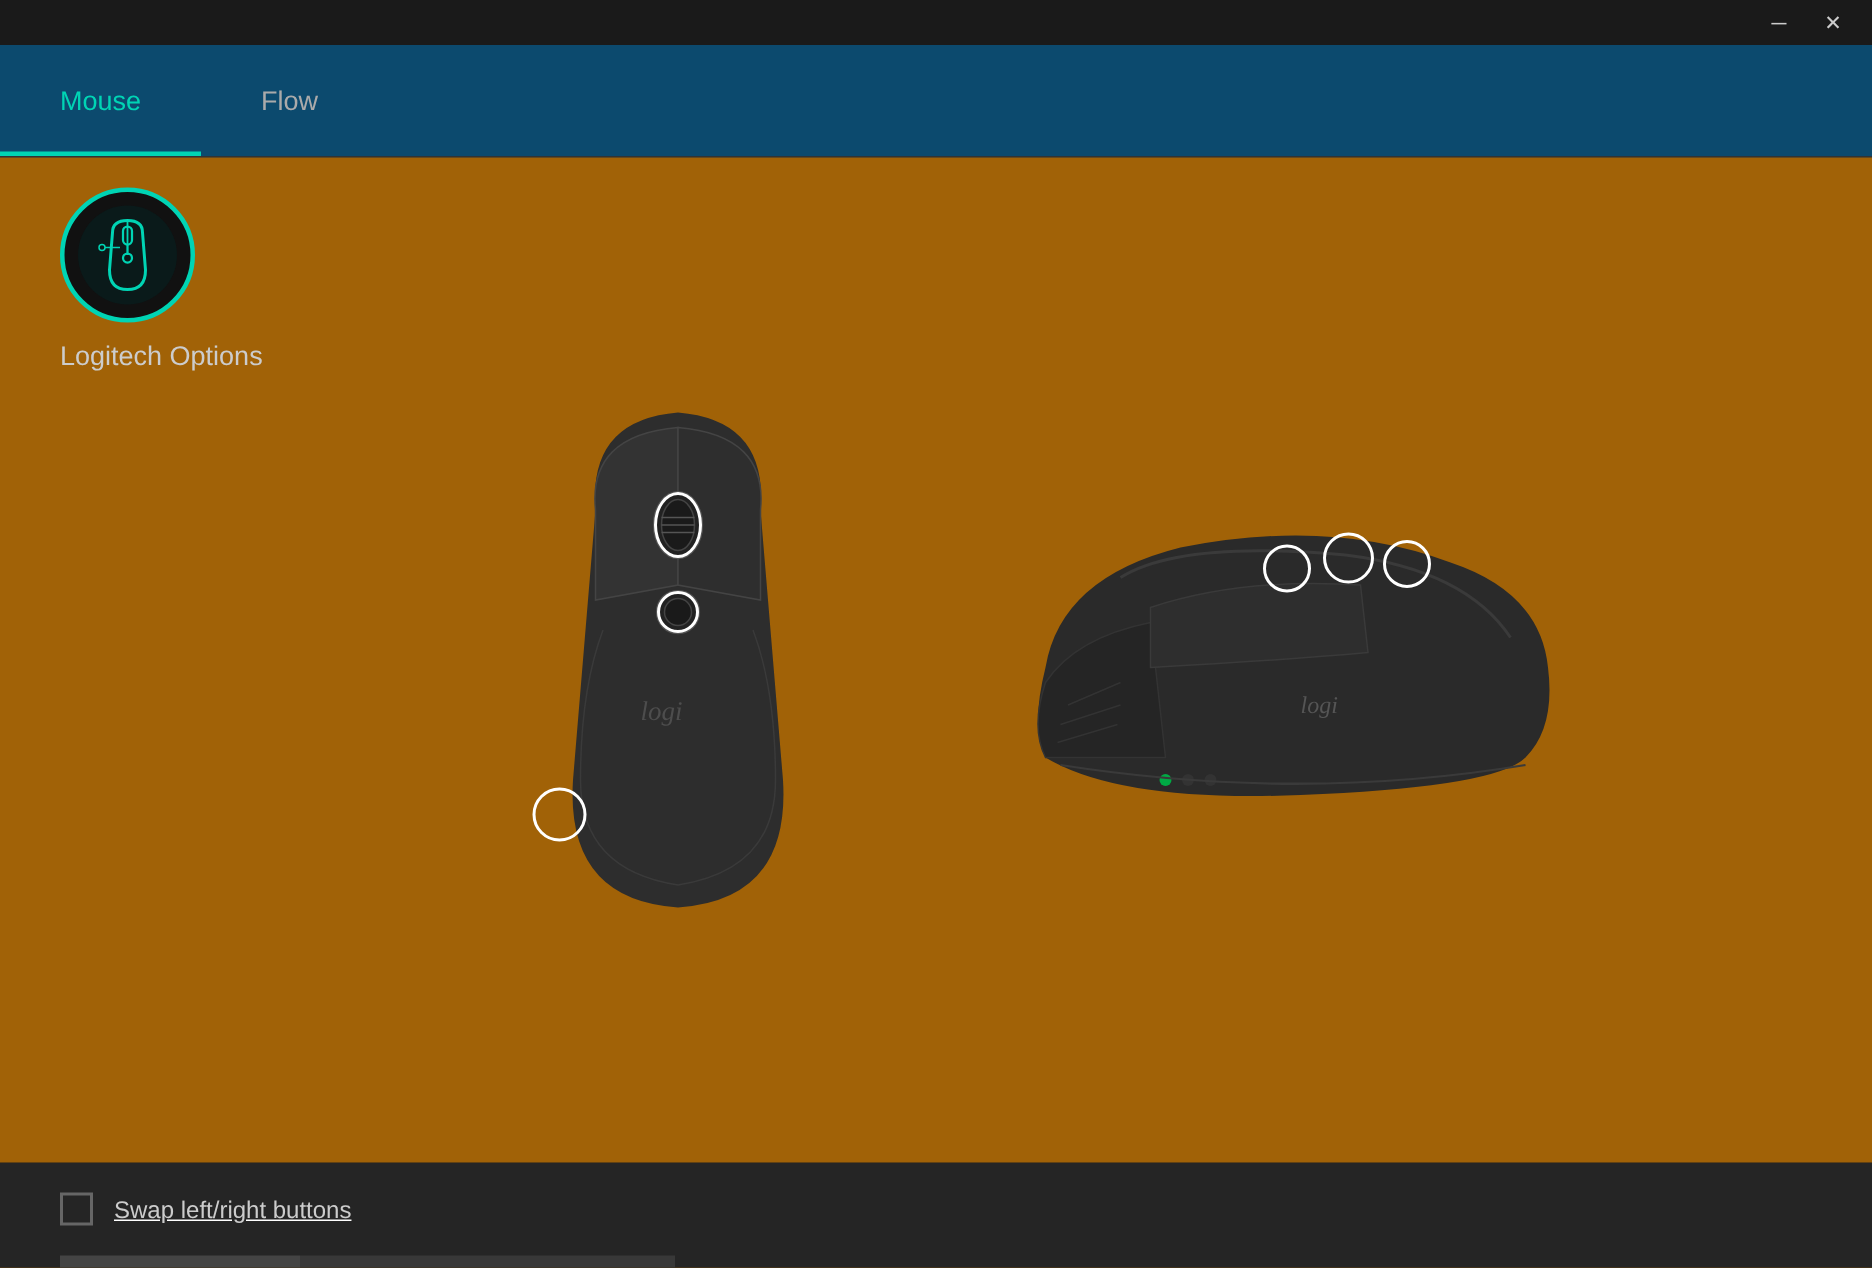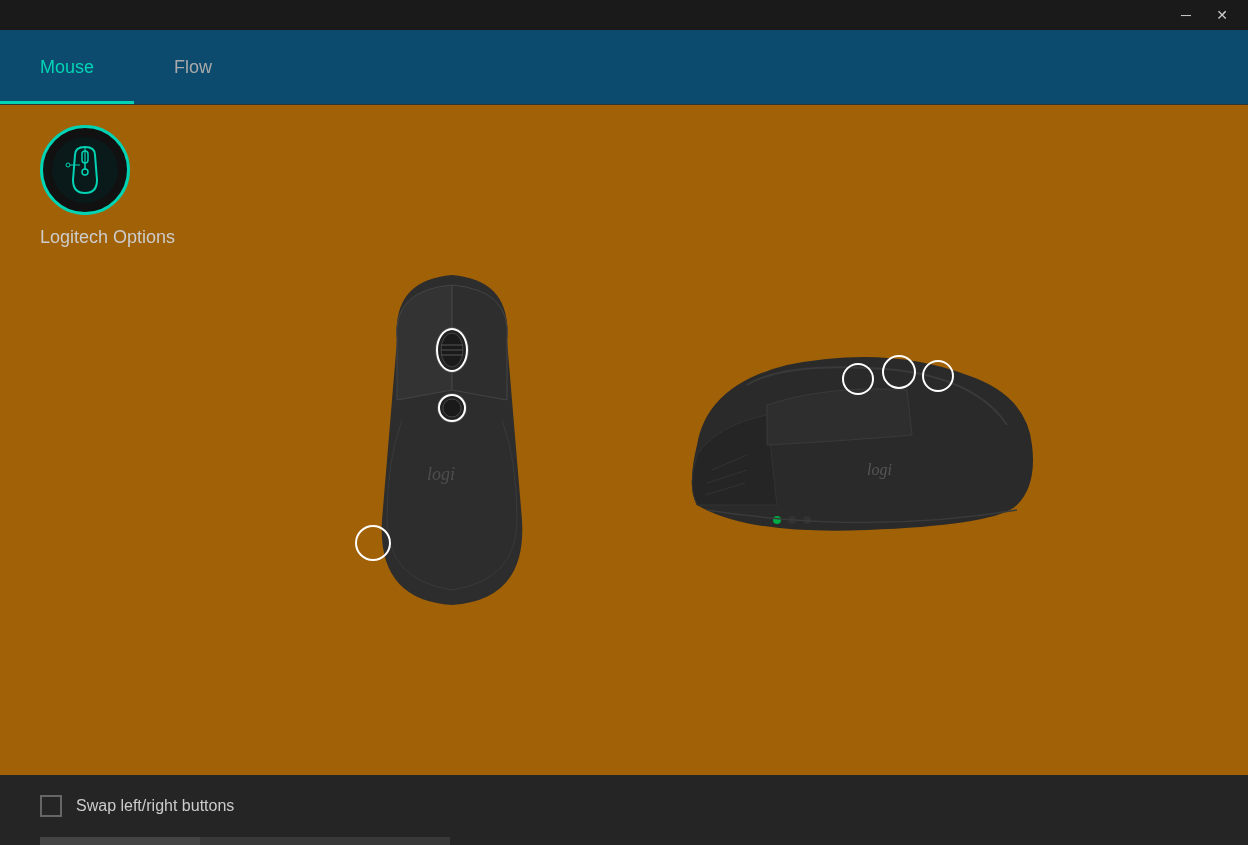--- a/index.html
+++ b/index.html
@@ -155,22 +155,23 @@
     
     .bottom-controls {
       display: flex;
       flex-direction: column;
       gap: 20px;
       padding: 20px 40px;
       background: #252525;
     }
     .swap-row {
       display: flex;
-      align-items: center;
+      align-items: flex-end;
       gap: 14px;
+      text-decoration: underline;
     }
     .checkbox {
       width: 22px;
       height: 22px;
       border: 2px solid #666;
       background: transparent;
       cursor: pointer;
       flex-shrink: 0;
     }
     .swap-label {

